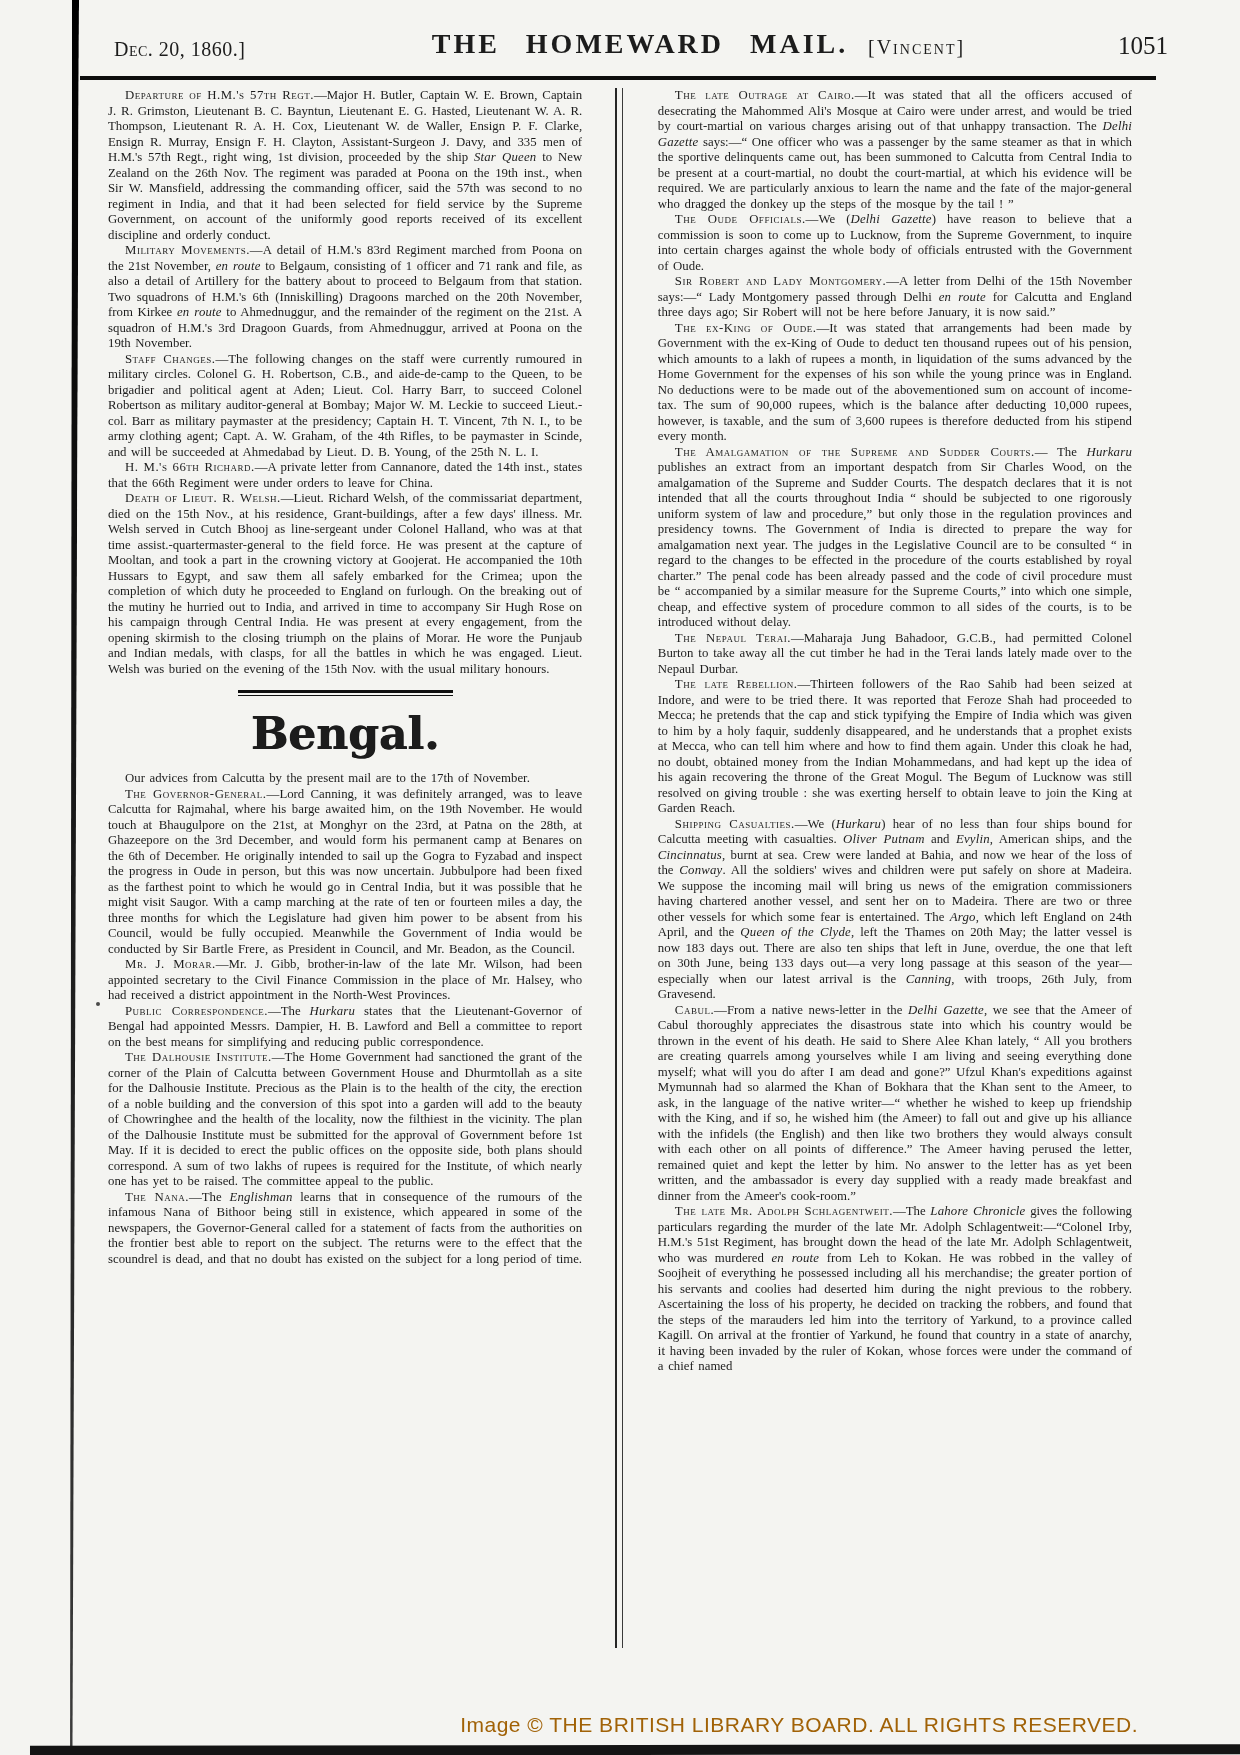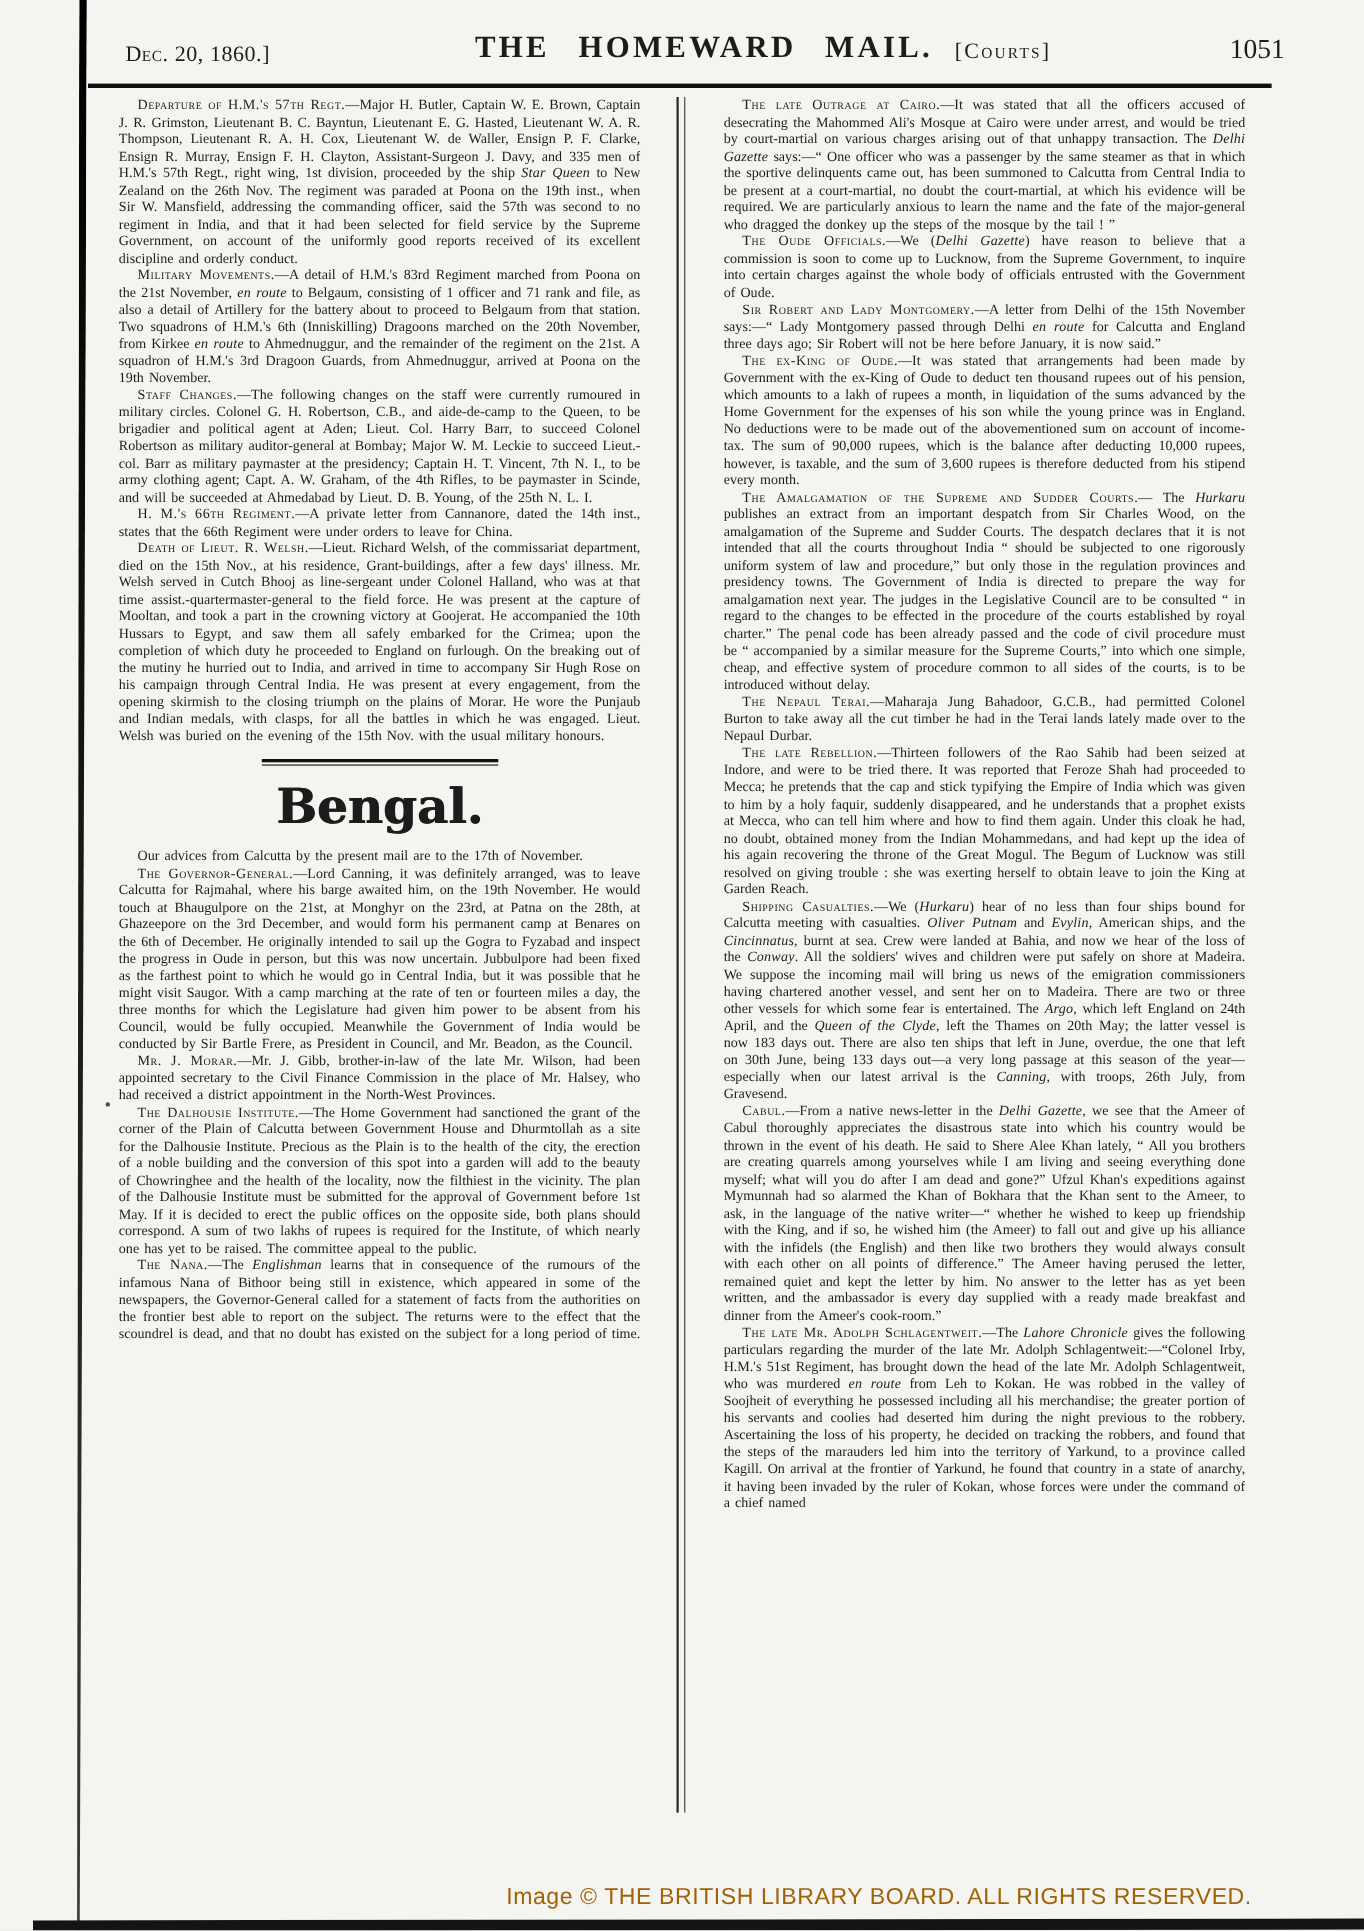--- a/index.html
+++ b/index.html
@@ -79,38 +79,39 @@
 </head>
 <body>
 
 <div class="page">
 
   <div class="binding-line"></div>
 
   <header class="masthead">
     <span class="m-date">Dec. 20, 1860.]</span>
     <span class="m-title">THE HOMEWARD MAIL.</span>
-    <span class="m-section">[Courts]</span>
+    <span class="m-section">[Vincent]</span>
     <span class="m-page">1051</span>
   </header>
 
   <div class="masthead-rule"></div>
 
   <main class="content">
     <div class="column" id="left-column">
         <p class="para"><span class="lead">Departure of H.M.'s 57th Regt.</span>—Major H. Butler, Captain W. E. Brown, Captain J. R. Grimston, Lieutenant B. C. Bayntun, Lieutenant E. G. Hasted, Lieutenant W. A. R. Thompson, Lieutenant R. A. H. Cox, Lieutenant W. de Waller, Ensign P. F. Clarke, Ensign R. Murray, Ensign F. H. Clayton, Assistant-Surgeon J. Davy, and 335 men of H.M.'s 57th Regt., right wing, 1st division, proceeded by the ship <i>Star Queen</i> to New Zealand on the 26th Nov.  The regiment was paraded at Poona on the 19th inst., when Sir W. Mansfield, addressing the commanding officer, said the 57th was second to no regiment in India, and that it had been selected for field service by the Supreme Government, on account of the uniformly good reports received of its excellent discipline and orderly conduct.</p>
         <p class="para"><span class="lead">Military Movements.</span>—A detail of H.M.'s 83rd Regiment marched from Poona on the 21st November, <i>en route</i> to Belgaum, consisting of 1 officer and 71 rank and file, as also a detail of Artillery for the battery about to proceed to Belgaum from that station.  Two squadrons of H.M.'s 6th (Inniskilling) Dragoons marched on the 20th November, from Kirkee <i>en route</i> to Ahmednuggur, and the remainder of the regiment on the 21st.  A squadron of H.M.'s 3rd Dragoon Guards, from Ahmednuggur, arrived at Poona on the 19th November.</p>
         <p class="para"><span class="lead">Staff Changes.</span>—The following changes on the staff were currently rumoured in military circles.  Colonel G. H. Robertson, C.B., and aide-de-camp to the Queen, to be brigadier and political agent at Aden; Lieut. Col. Harry Barr, to succeed Colonel Robertson as military auditor-general at Bombay; Major W. M. Leckie to succeed Lieut.-col. Barr as military paymaster at the presidency; Captain H. T. Vincent, 7th N. I., to be army clothing agent; Capt. A. W. Graham, of the 4th Rifles, to be paymaster in Scinde, and will be succeeded at Ahmedabad by Lieut. D. B. Young, of the 25th N. L. I.</p>
-        <p class="para"><span class="lead">H. M.'s 66th Regiment.</span>—A private letter from Cannanore, dated the 14th inst., states that the 66th Regiment were under orders to leave for China.</p>
+        <p class="para"><span class="lead">H. M.'s 66th Richard.</span>—A private letter from Cannanore, dated the 14th inst., states that the 66th Regiment were under orders to leave for China.</p>
         <p class="para"><span class="lead">Death of Lieut. R. Welsh.</span>—Lieut. Richard Welsh, of the commissariat department, died on the 15th Nov., at his residence, Grant-buildings, after a few days' illness.  Mr. Welsh served in Cutch Bhooj as line-sergeant under Colonel Halland, who was at that time assist.-quartermaster-general to the field force.  He was present at the capture of Mooltan, and took a part in the crowning victory at Goojerat.  He accompanied the 10th Hussars to Egypt, and saw them all safely embarked for the Crimea; upon the completion of which duty he proceeded to England on furlough.  On the breaking out of the mutiny he hurried out to India, and arrived in time to accompany Sir Hugh Rose on his campaign through Central India.  He was present at every engagement, from the opening skirmish to the closing triumph on the plains of Morar.  He wore the Punjaub and Indian medals, with clasps, for all the battles in which he was engaged.  Lieut. Welsh was buried on the evening of the 15th Nov. with the usual military honours.</p>
         <div class="article-rule"></div>
         <div class="bengal-heading">Bengal.</div>
         <p class="para">Our advices from Calcutta by the present mail are to the 17th of November.</p>
         <p class="para"><span class="lead">The Governor-General.</span>—Lord Canning, it was definitely arranged, was to leave Calcutta for Rajmahal, where his barge awaited him, on the 19th November.  He would touch at Bhaugulpore on the 21st, at Monghyr on the 23rd, at Patna on the 28th, at Ghazeepore on the 3rd December, and would form his permanent camp at Benares on the 6th of December.  He originally intended to sail up the Gogra to Fyzabad and inspect the progress in Oude in person, but this was now uncertain.  Jubbulpore had been fixed as the farthest point to which he would go in Central India, but it was possible that he might visit Saugor.  With a camp marching at the rate of ten or fourteen miles a day, the three months for which the Legislature had given him power to be absent from his Council, would be fully occupied.  Meanwhile the Government of India would be conducted by Sir Bartle Frere, as President in Council, and Mr. Beadon, as the Council.</p>
         <p class="para"><span class="lead">Mr. J. Morar.</span>—Mr. J. Gibb, brother-in-law of the late Mr. Wilson, had been appointed secretary to the Civil Finance Commission in the place of Mr. Halsey, who had received a district appointment in the North-West Provinces.</p>
+        <p class="para"><span class="lead">Public Correspondence.</span>—The <i>Hurkaru</i> states that the Lieutenant-Governor of Bengal had appointed Messrs. Dampier, H. B. Lawford and Bell a committee to report on the best means for simplifying and reducing public correspondence.</p>
         <p class="para"><span class="lead">The Dalhousie Institute.</span>—The Home Government had sanctioned the grant of the corner of the Plain of Calcutta between Government House and Dhurmtollah as a site for the Dalhousie Institute.  Precious as the Plain is to the health of the city, the erection of a noble building and the conversion of this spot into a garden will add to the beauty of Chowringhee and the health of the locality, now the filthiest in the vicinity.  The plan of the Dalhousie Institute must be submitted for the approval of Government before 1st May.  If it is decided to erect the public offices on the opposite side, both plans should correspond.  A sum of two lakhs of rupees is required for the Institute, of which nearly one has yet to be raised.  The committee appeal to the public.</p>
         <p class="para"><span class="lead">The Nana.</span>—The <i>Englishman</i> learns that in consequence of the rumours of the infamous Nana of Bithoor being still in existence, which appeared in some of the newspapers, the Governor-General called for a statement of facts from the authorities on the frontier best able to report on the subject.  The returns were to the effect that the scoundrel is dead, and that no doubt has existed on the subject for a long period of time.</p>
       </div>
     <div class="col-divider"></div>
     <div class="column" id="right-column">
         <p class="para"><span class="lead">The late Outrage at Cairo.</span>—It was stated that all the officers accused of desecrating the Mahommed Ali's Mosque at Cairo were under arrest, and would be tried by court-martial on various charges arising out of that unhappy transaction.  The <i>Delhi Gazette</i> says:—“ One officer who was a passenger by the same steamer as that in which the sportive delinquents came out, has been summoned to Calcutta from Central India to be present at a court-martial, no doubt the court-martial, at which his evidence will be required.  We are particularly anxious to learn the name and the fate of the major-general who dragged the donkey up the steps of the mosque by the tail ! ”</p>
         <p class="para"><span class="lead">The Oude Officials.</span>—We (<i>Delhi Gazette</i>) have reason to believe that a commission is soon to come up to Lucknow, from the Supreme Government, to inquire into certain charges against the whole body of officials entrusted with the Government of Oude.</p>
         <p class="para"><span class="lead">Sir Robert and Lady Montgomery.</span>—A letter from Delhi of the 15th November says:—“ Lady Montgomery passed through Delhi <i>en route</i> for Calcutta and England three days ago; Sir Robert will not be here before January, it is now said.”</p>
         <p class="para"><span class="lead">The ex-King of Oude.</span>—It was stated that arrangements had been made by Government with the ex-King of Oude to deduct ten thousand rupees out of his pension, which amounts to a lakh of rupees a month, in liquidation of the sums advanced by the Home Government for the expenses of his son while the young prince was in England.  No deductions were to be made out of the abovementioned sum on account of income-tax.  The sum of 90,000 rupees, which is the balance after deducting 10,000 rupees, however, is taxable, and the sum of 3,600 rupees is therefore deducted from his stipend every month.</p>
         <p class="para"><span class="lead">The Amalgamation of the Supreme and Sudder Courts.</span>— The <i>Hurkaru</i> publishes an extract from an important despatch from Sir Charles Wood, on the amalgamation of the Supreme and Sudder Courts.  The despatch declares that it is not intended that all the courts throughout India “ should be subjected to one rigorously uniform system of law and procedure,” but only those in the regulation provinces and presidency towns.  The Government of India is directed to prepare the way for amalgamation next year.  The judges in the Legislative Council are to be consulted “ in regard to the changes to be effected in the procedure of the courts established by royal charter.”  The penal code has been already passed and the code of civil procedure must be “ accompanied by a similar measure for the Supreme Courts,” into which one simple, cheap, and effective system of procedure common to all sides of the courts, is to be introduced without delay.</p>

